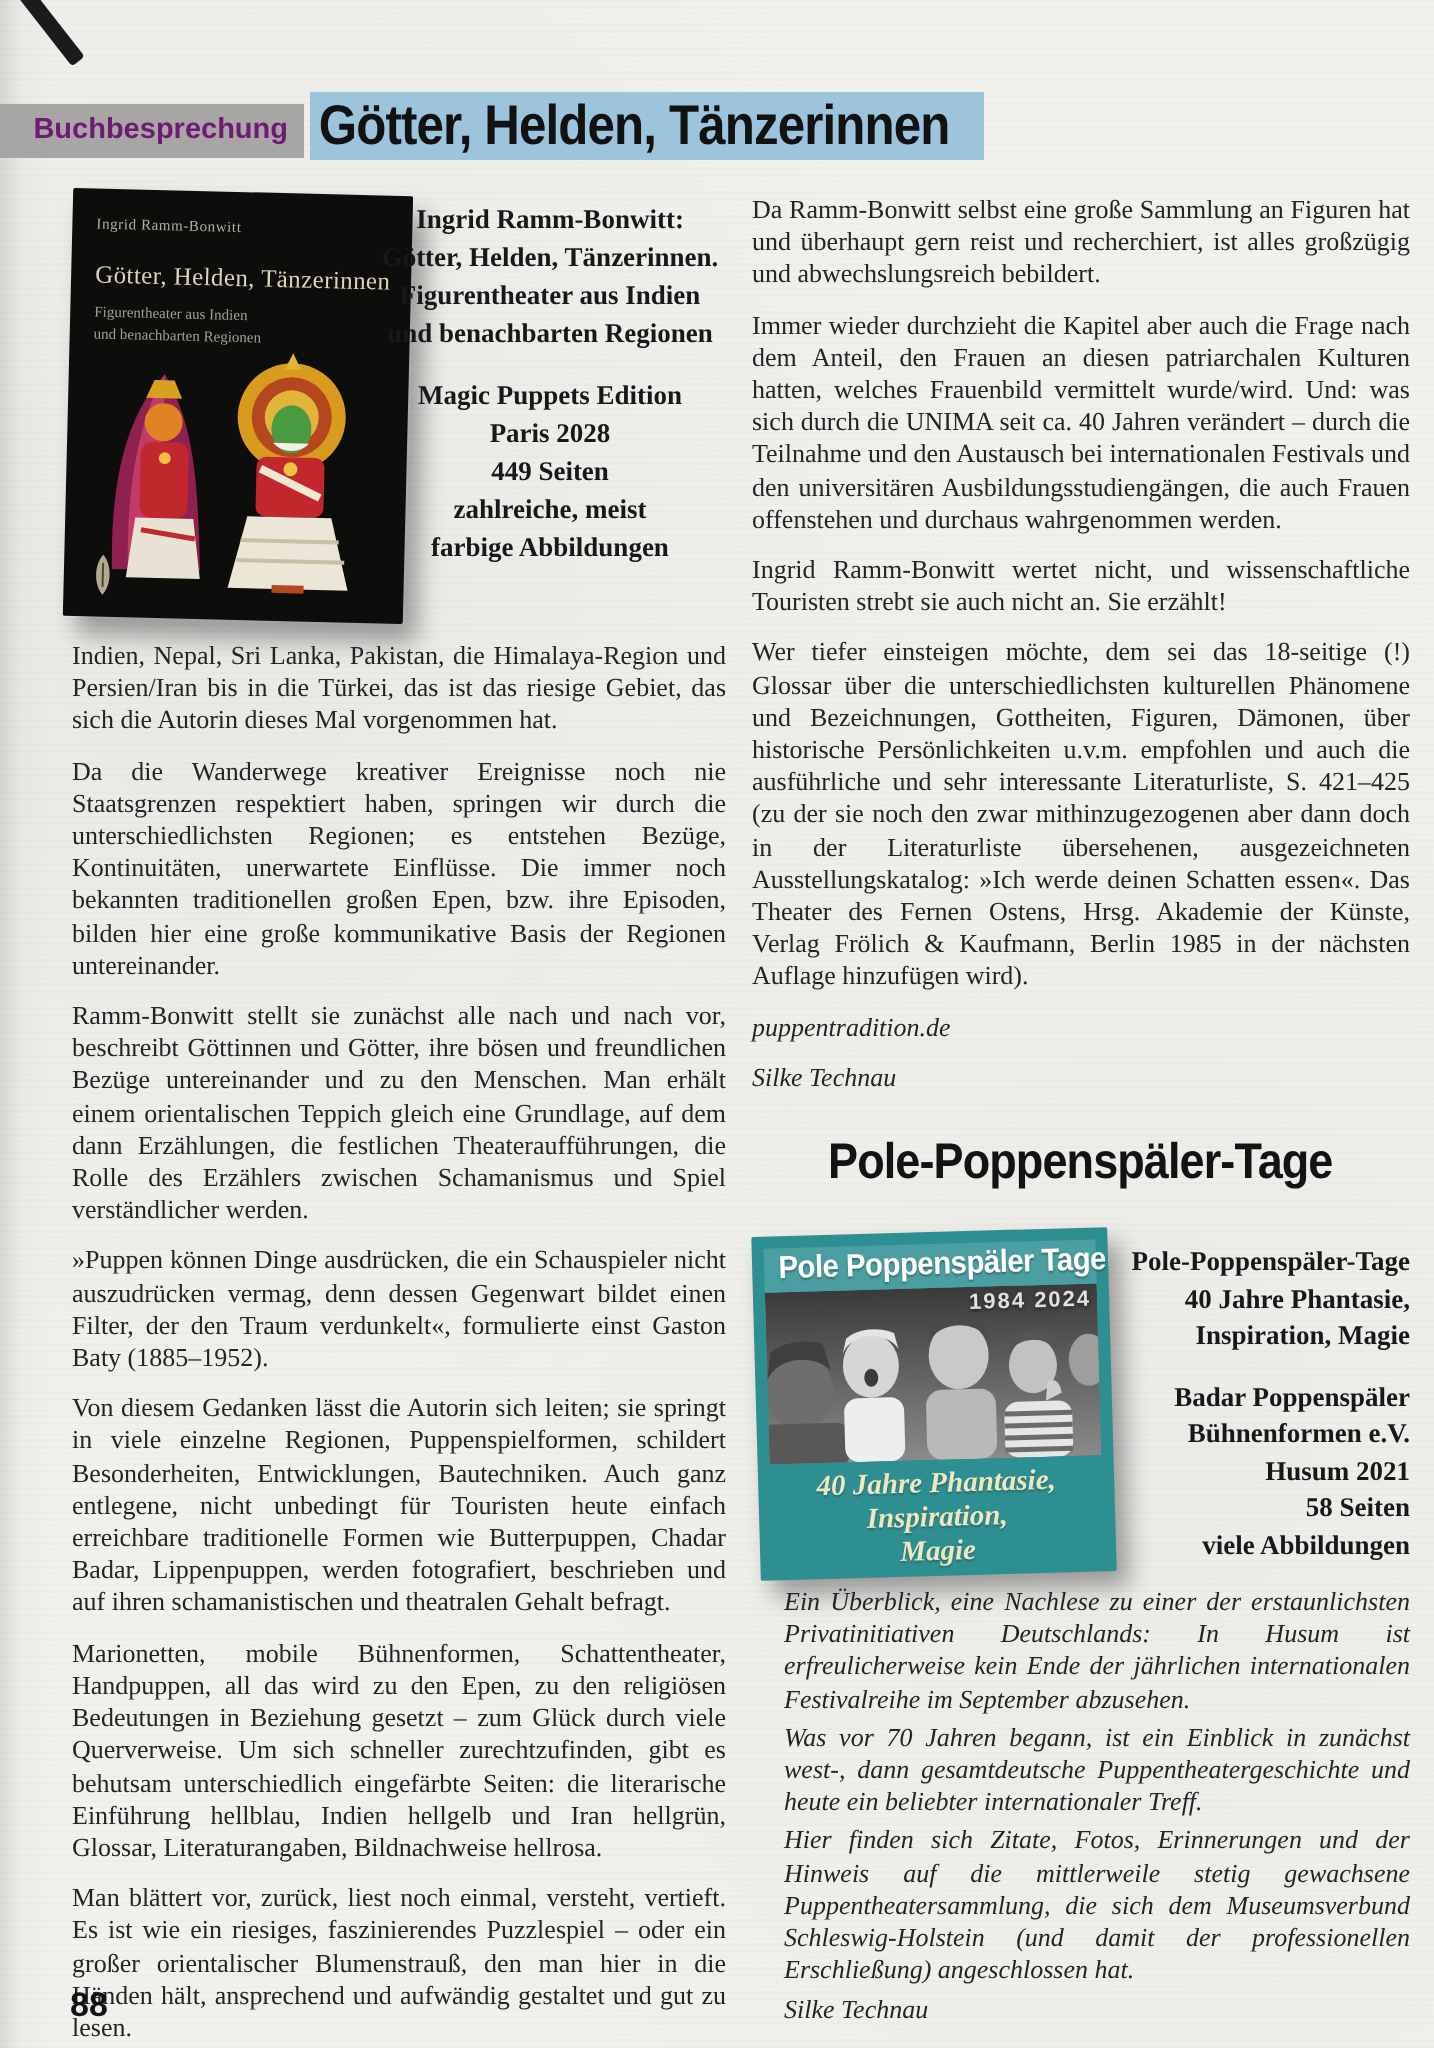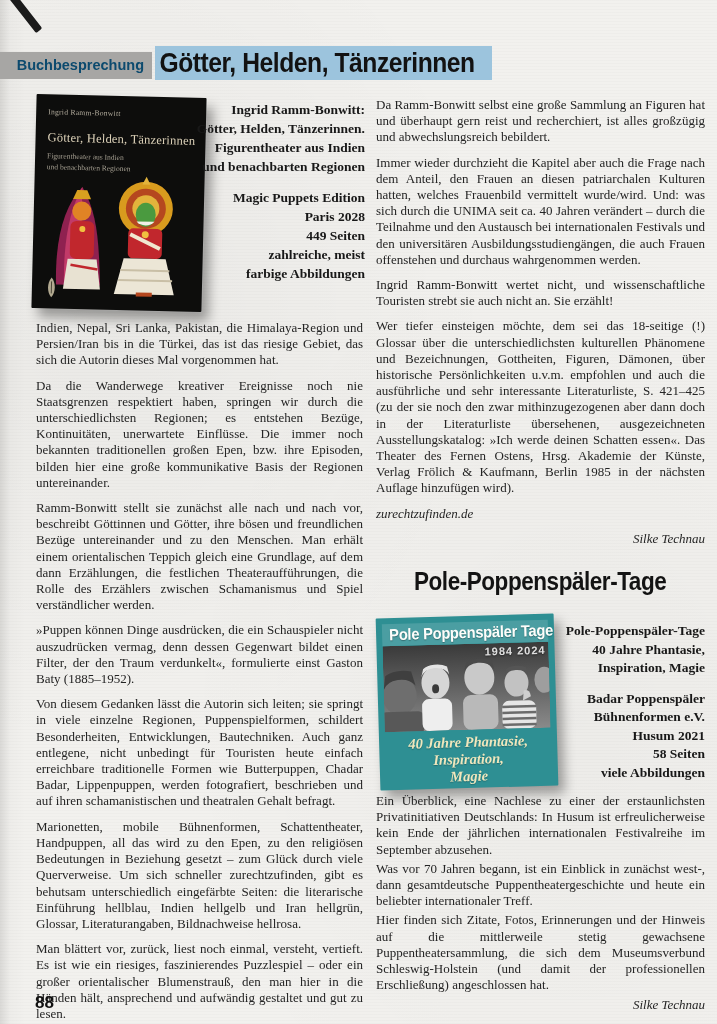--- a/index.html
+++ b/index.html
@@ -11,52 +11,52 @@
       radial-gradient(ellipse at 80% 70%, rgba(0,0,0,0.025), transparent 50%),
       repeating-linear-gradient(0deg, rgba(0,0,0,0.015) 0 1px, transparent 1px 3px),
       repeating-linear-gradient(90deg, rgba(255,255,255,0.02) 0 2px, transparent 2px 5px),
       #f2f1ee;
     font-family:"Liberation Serif", serif;color:#1c1c1c;
   }
   .corner-mark{position:absolute;left:14px;top:-8px;width:46px;height:8px;background:#1b1b1b;
     transform:rotate(52deg);transform-origin:left top;border-radius:2px;}
   .kicker{position:absolute;left:0;top:52px;width:152px;height:27px;background:#a7a6a4;
     font-family:"Liberation Sans", sans-serif;font-weight:700;font-size:14.5px;line-height:27px;
-    padding-left:0;text-align:right;box-sizing:border-box;padding-right:8px;color:#0c4a6e;}
+    padding-left:0;text-align:right;box-sizing:border-box;padding-right:8px;color:#701a75;}
   .title-bar{position:absolute;left:155px;top:46px;width:337px;height:34px;background:#9cc4dd;}
   .title-bar .t{display:inline-block;font-family:"Liberation Sans", sans-serif;font-weight:700;
     font-size:28px;line-height:34px;letter-spacing:-0.5px;transform:scaleX(0.88);transform-origin:left center;
     padding-left:5px;white-space:nowrap;color:#121212;}
 
   
   .cover1{position:absolute;left:34px;top:96px;width:170px;height:214px;background:#0d0d0c;
     transform:rotate(1.4deg);box-shadow:7px 9px 12px rgba(0,0,0,0.35), 1px 1px 0 rgba(255,255,255,0.4);
     box-sizing:border-box;padding:11px 10px;border-radius:1px;}
   .c1-author{font-size:7.5px;color:#b5ae9f;letter-spacing:0.3px;margin:2px 0 14px 2px;}
   .c1-title{font-size:12.5px;color:#ded3ba;letter-spacing:0.2px;margin:0 0 5px 2px;white-space:nowrap;}
   .c1-sub{font-size:7.5px;color:#a59f91;line-height:1.5;margin-left:2px;}
   .c1-art{position:absolute;left:8px;right:8px;bottom:8px;height:128px;}
   .c1-logo{position:absolute;left:12px;bottom:10px;width:15px;height:22px;opacity:0.85;}
 
   
-  .biblio1{position:absolute;left:185px;top:100px;width:180px;text-align:right;
+  .biblio1{position:absolute;left:185px;top:100px;width:180px;text-align:center;
     font-weight:700;font-size:13.5px;line-height:19px;color:#181818;}
   .biblio2{position:absolute;left:545px;top:622px;width:160px;text-align:right;
     font-weight:700;font-size:13.5px;line-height:18.5px;color:#181818;}
   .gap{height:12px;}
 
   
   .col{position:absolute;text-align:justify;font-size:13px;line-height:16.2px;color:#242424;}
   .col p{margin:0 0 9px 0;}
   .left-col{left:36px;top:320px;width:327px;}
   .right-col{left:376px;top:97px;width:329px;}
   .col2-text{left:376px;top:793px;width:329px;}
-  .col2-text p{margin:0 0 3px 0;}
+  .col2-text p{margin:0 0 3px 16px;font-style:italic;}
   .website{font-style:italic;margin-top:3px !important;}
-  .byline{font-style:italic;text-align:right;margin-top:4px !important;}
+  .byline{font-style:italic;text-align:left;margin-top:4px !important;}
 
   .heading2{position:absolute;left:376px;top:567px;width:329px;text-align:center;margin:0;}
   .heading2 .t{display:inline-block;font-family:"Liberation Sans", sans-serif;font-weight:700;
     font-size:25px;letter-spacing:-0.5px;transform:scaleX(0.9);transform-origin:center;white-space:nowrap;color:#131313;}
 
   
   .cover2{position:absolute;left:378px;top:616px;width:178px;height:172px;background:#2e8f93;
     transform:rotate(-1.6deg);box-shadow:6px 8px 12px rgba(0,0,0,0.35);
     box-sizing:border-box;padding:6px 6px 4px 6px;border-radius:1px;}
   .c2-band{background:rgba(255,255,255,0.14);height:22px;margin-bottom:0;text-align:center;}
@@ -146,21 +146,21 @@
     <p>Von diesem Gedanken lässt die Autorin sich leiten; sie springt in viele einzelne Regionen, Puppenspielformen, schildert Besonderheiten, Entwicklungen, Bautechniken. Auch ganz entlegene, nicht unbedingt für Touristen heute einfach erreichbare traditionelle Formen wie Butterpuppen, Chadar Badar, Lippenpuppen, werden fotografiert, beschrieben und auf ihren schamanistischen und theatralen Gehalt befragt.</p>
     <p>Marionetten, mobile Bühnenformen, Schattentheater, Handpuppen, all das wird zu den Epen, zu den religiösen Bedeutungen in Beziehung gesetzt – zum Glück durch viele Querverweise. Um sich schneller zurechtzufinden, gibt es behutsam unterschiedlich eingefärbte Seiten: die literarische Einführung hellblau, Indien hellgelb und Iran hellgrün, Glossar, Literaturangaben, Bildnachweise hellrosa.</p>
     <p>Man blättert vor, zurück, liest noch einmal, versteht, vertieft. Es ist wie ein riesiges, faszinierendes Puzzlespiel – oder ein großer orientalischer Blumenstrauß, den man hier in die Händen hält, ansprechend und aufwändig gestaltet und gut zu lesen.</p>
   </div>
 
   <div class="col right-col">
     <p>Da Ramm-Bonwitt selbst eine große Sammlung an Figuren hat und überhaupt gern reist und recherchiert, ist alles großzügig und abwechslungsreich bebildert.</p>
     <p>Immer wieder durchzieht die Kapitel aber auch die Frage nach dem Anteil, den Frauen an diesen patriarchalen Kulturen hatten, welches Frauenbild vermittelt wurde/wird. Und: was sich durch die UNIMA seit ca. 40 Jahren verändert – durch die Teilnahme und den Austausch bei internationalen Festivals und den universitären Ausbildungsstudiengängen, die auch Frauen offenstehen und durchaus wahrgenommen werden.</p>
     <p>Ingrid Ramm-Bonwitt wertet nicht, und wissenschaftliche Touristen strebt sie auch nicht an. Sie erzählt!</p>
     <p>Wer tiefer einsteigen möchte, dem sei das 18-seitige (!) Glossar über die unterschiedlichsten kulturellen Phänomene und Bezeichnungen, Gottheiten, Figuren, Dämonen, über historische Persönlichkeiten u.v.m. empfohlen und auch die ausführliche und sehr interessante Literaturliste, S. 421–425 (zu der sie noch den zwar mithinzugezogenen aber dann doch in der Literaturliste übersehenen, ausgezeichneten Ausstellungskatalog: »Ich werde deinen Schatten essen«. Das Theater des Fernen Ostens, Hrsg. Akademie der Künste, Verlag Frölich &amp; Kaufmann, Berlin 1985 in der nächsten Auflage hinzufügen wird).</p>
-    <p class="website">zurechtzufinden.de</p>
+    <p class="website">puppentradition.de</p>
     <p class="byline">Silke Technau</p>
   </div>
 
   <h2 class="heading2">
     <span class="t">Pole-Poppenspäler-Tage</span>
   </h2>
 
   <div class="cover2">
     <div class="c2-band">
       <span class="t">Pole Poppenspäler Tage</span>

